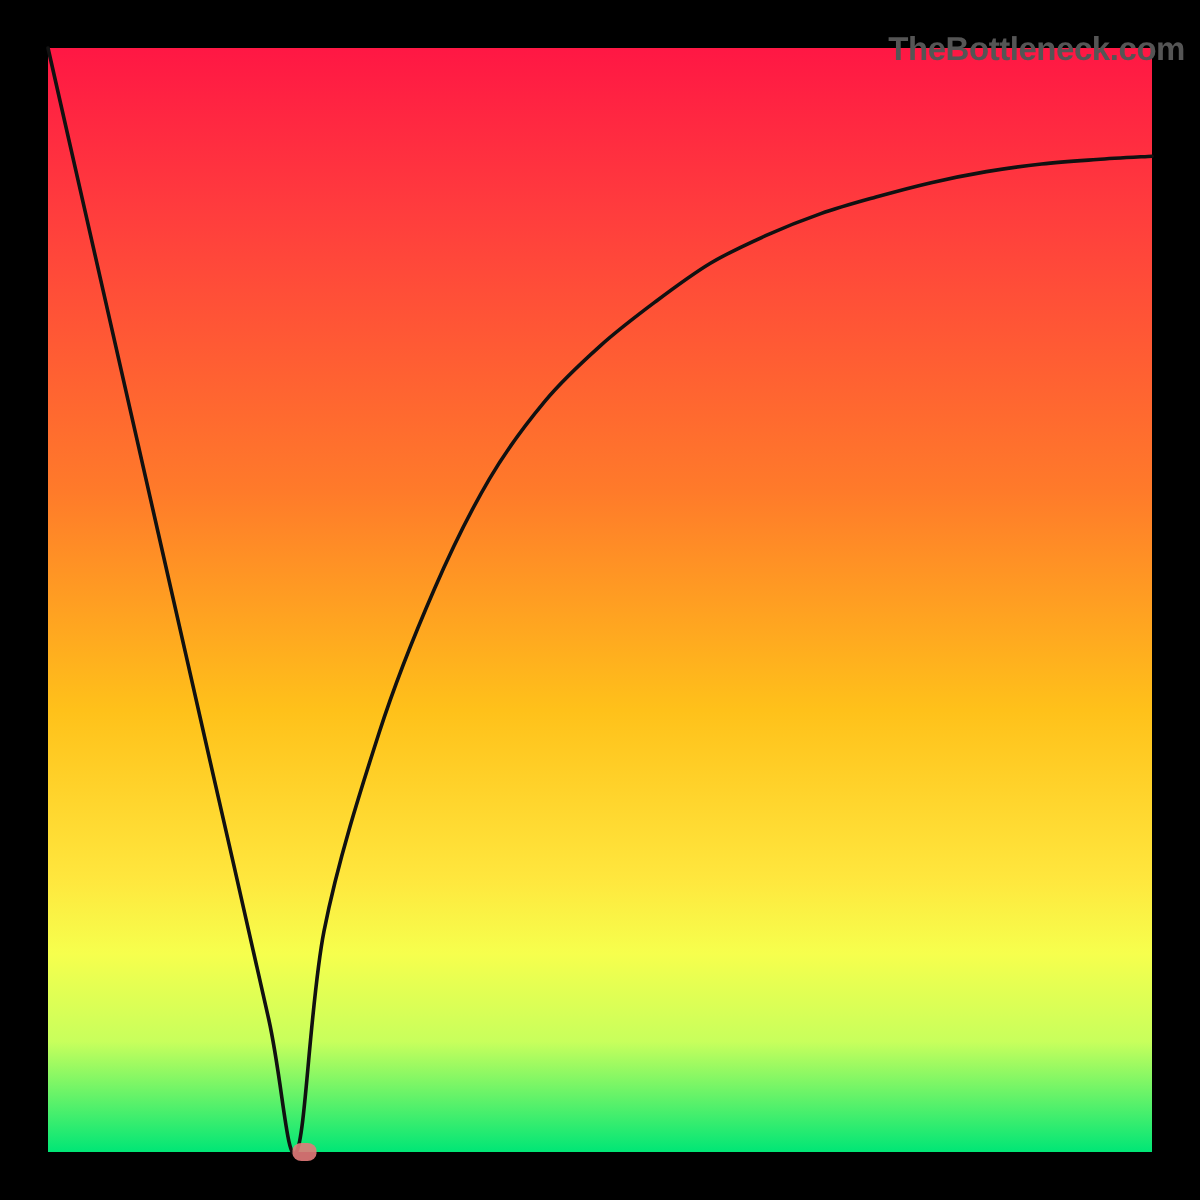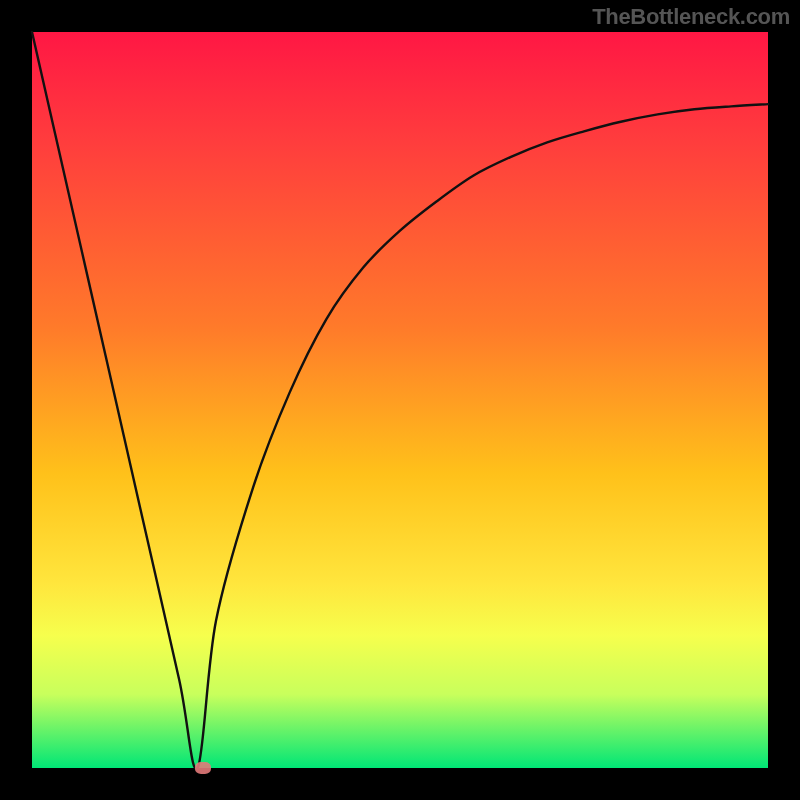--- a/index.html
+++ b/index.html
@@ -38,21 +38,21 @@
   svg.curve {
     position: absolute;
     left: 0;
     top: 0;
     width: 736px;
     height: 736px;
     overflow: visible;
   }
   .watermark {
     position: absolute;
-    top: 4px;
+    top: 20px;
     right: 10px;
     color: #555;
     font-weight: bold;
     font-size: 22px;
     letter-spacing: -0.3px;
     user-select: none;
   }
   .marker {
     position: absolute;
     width: 16px;

